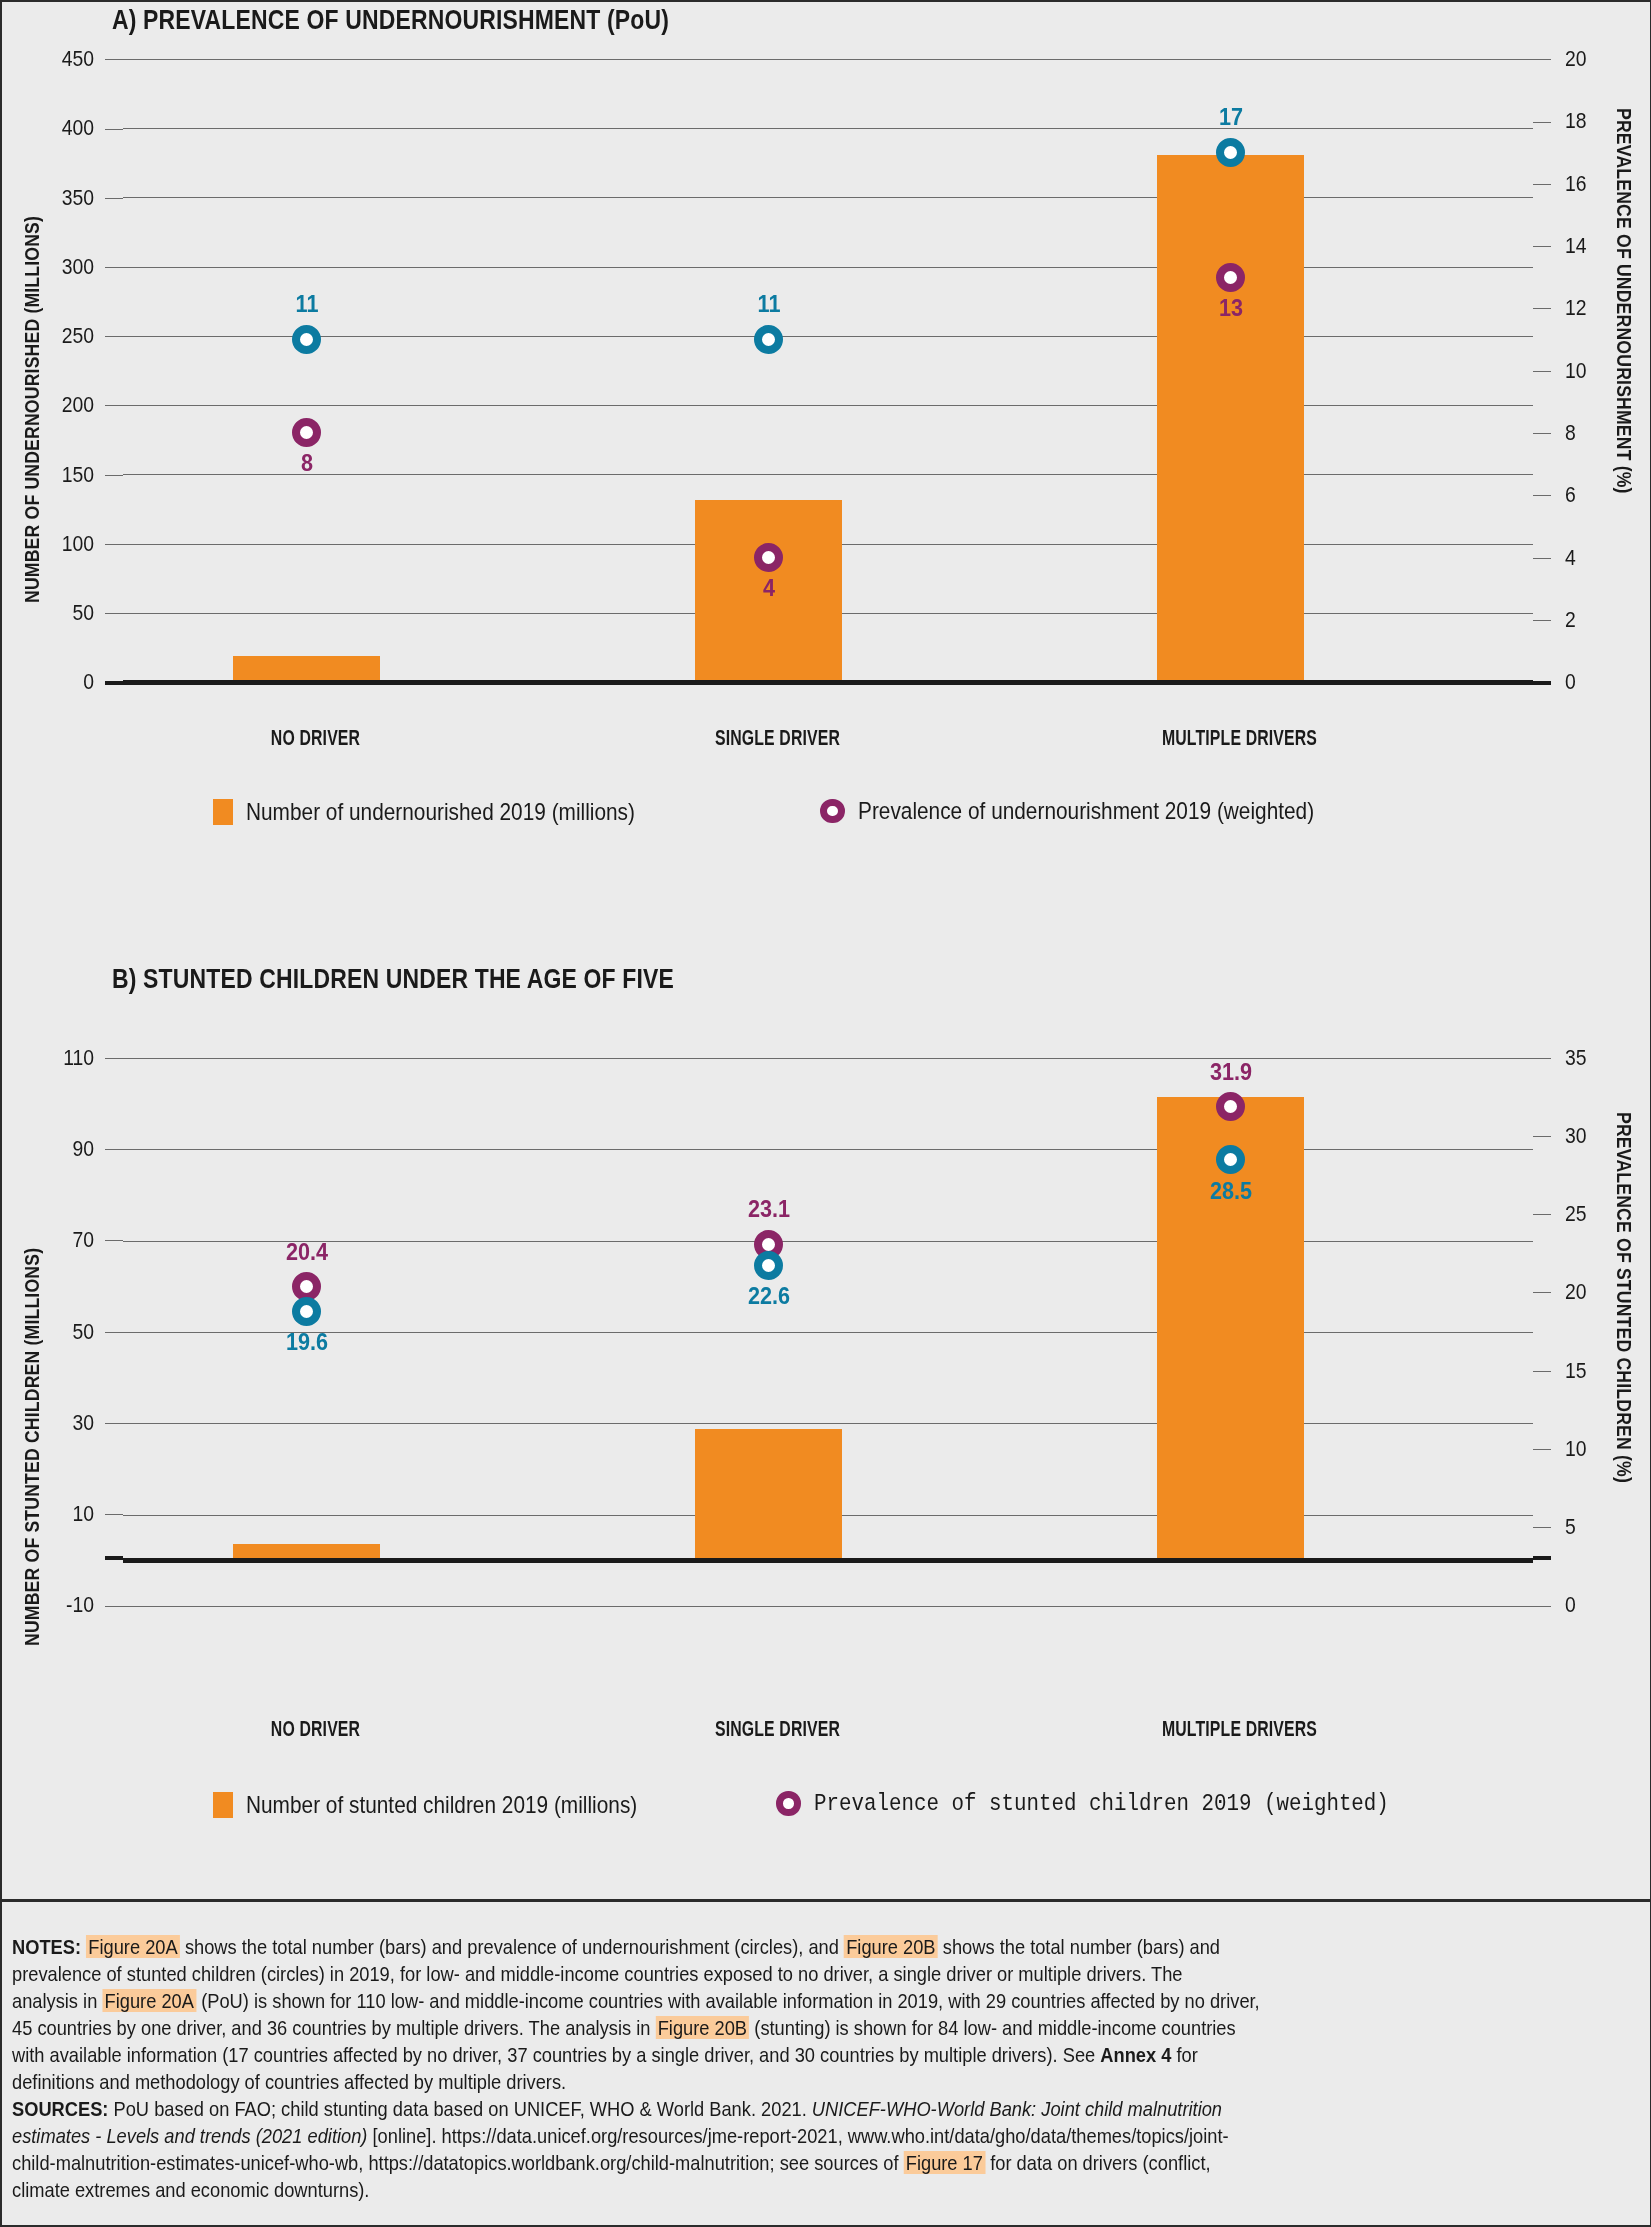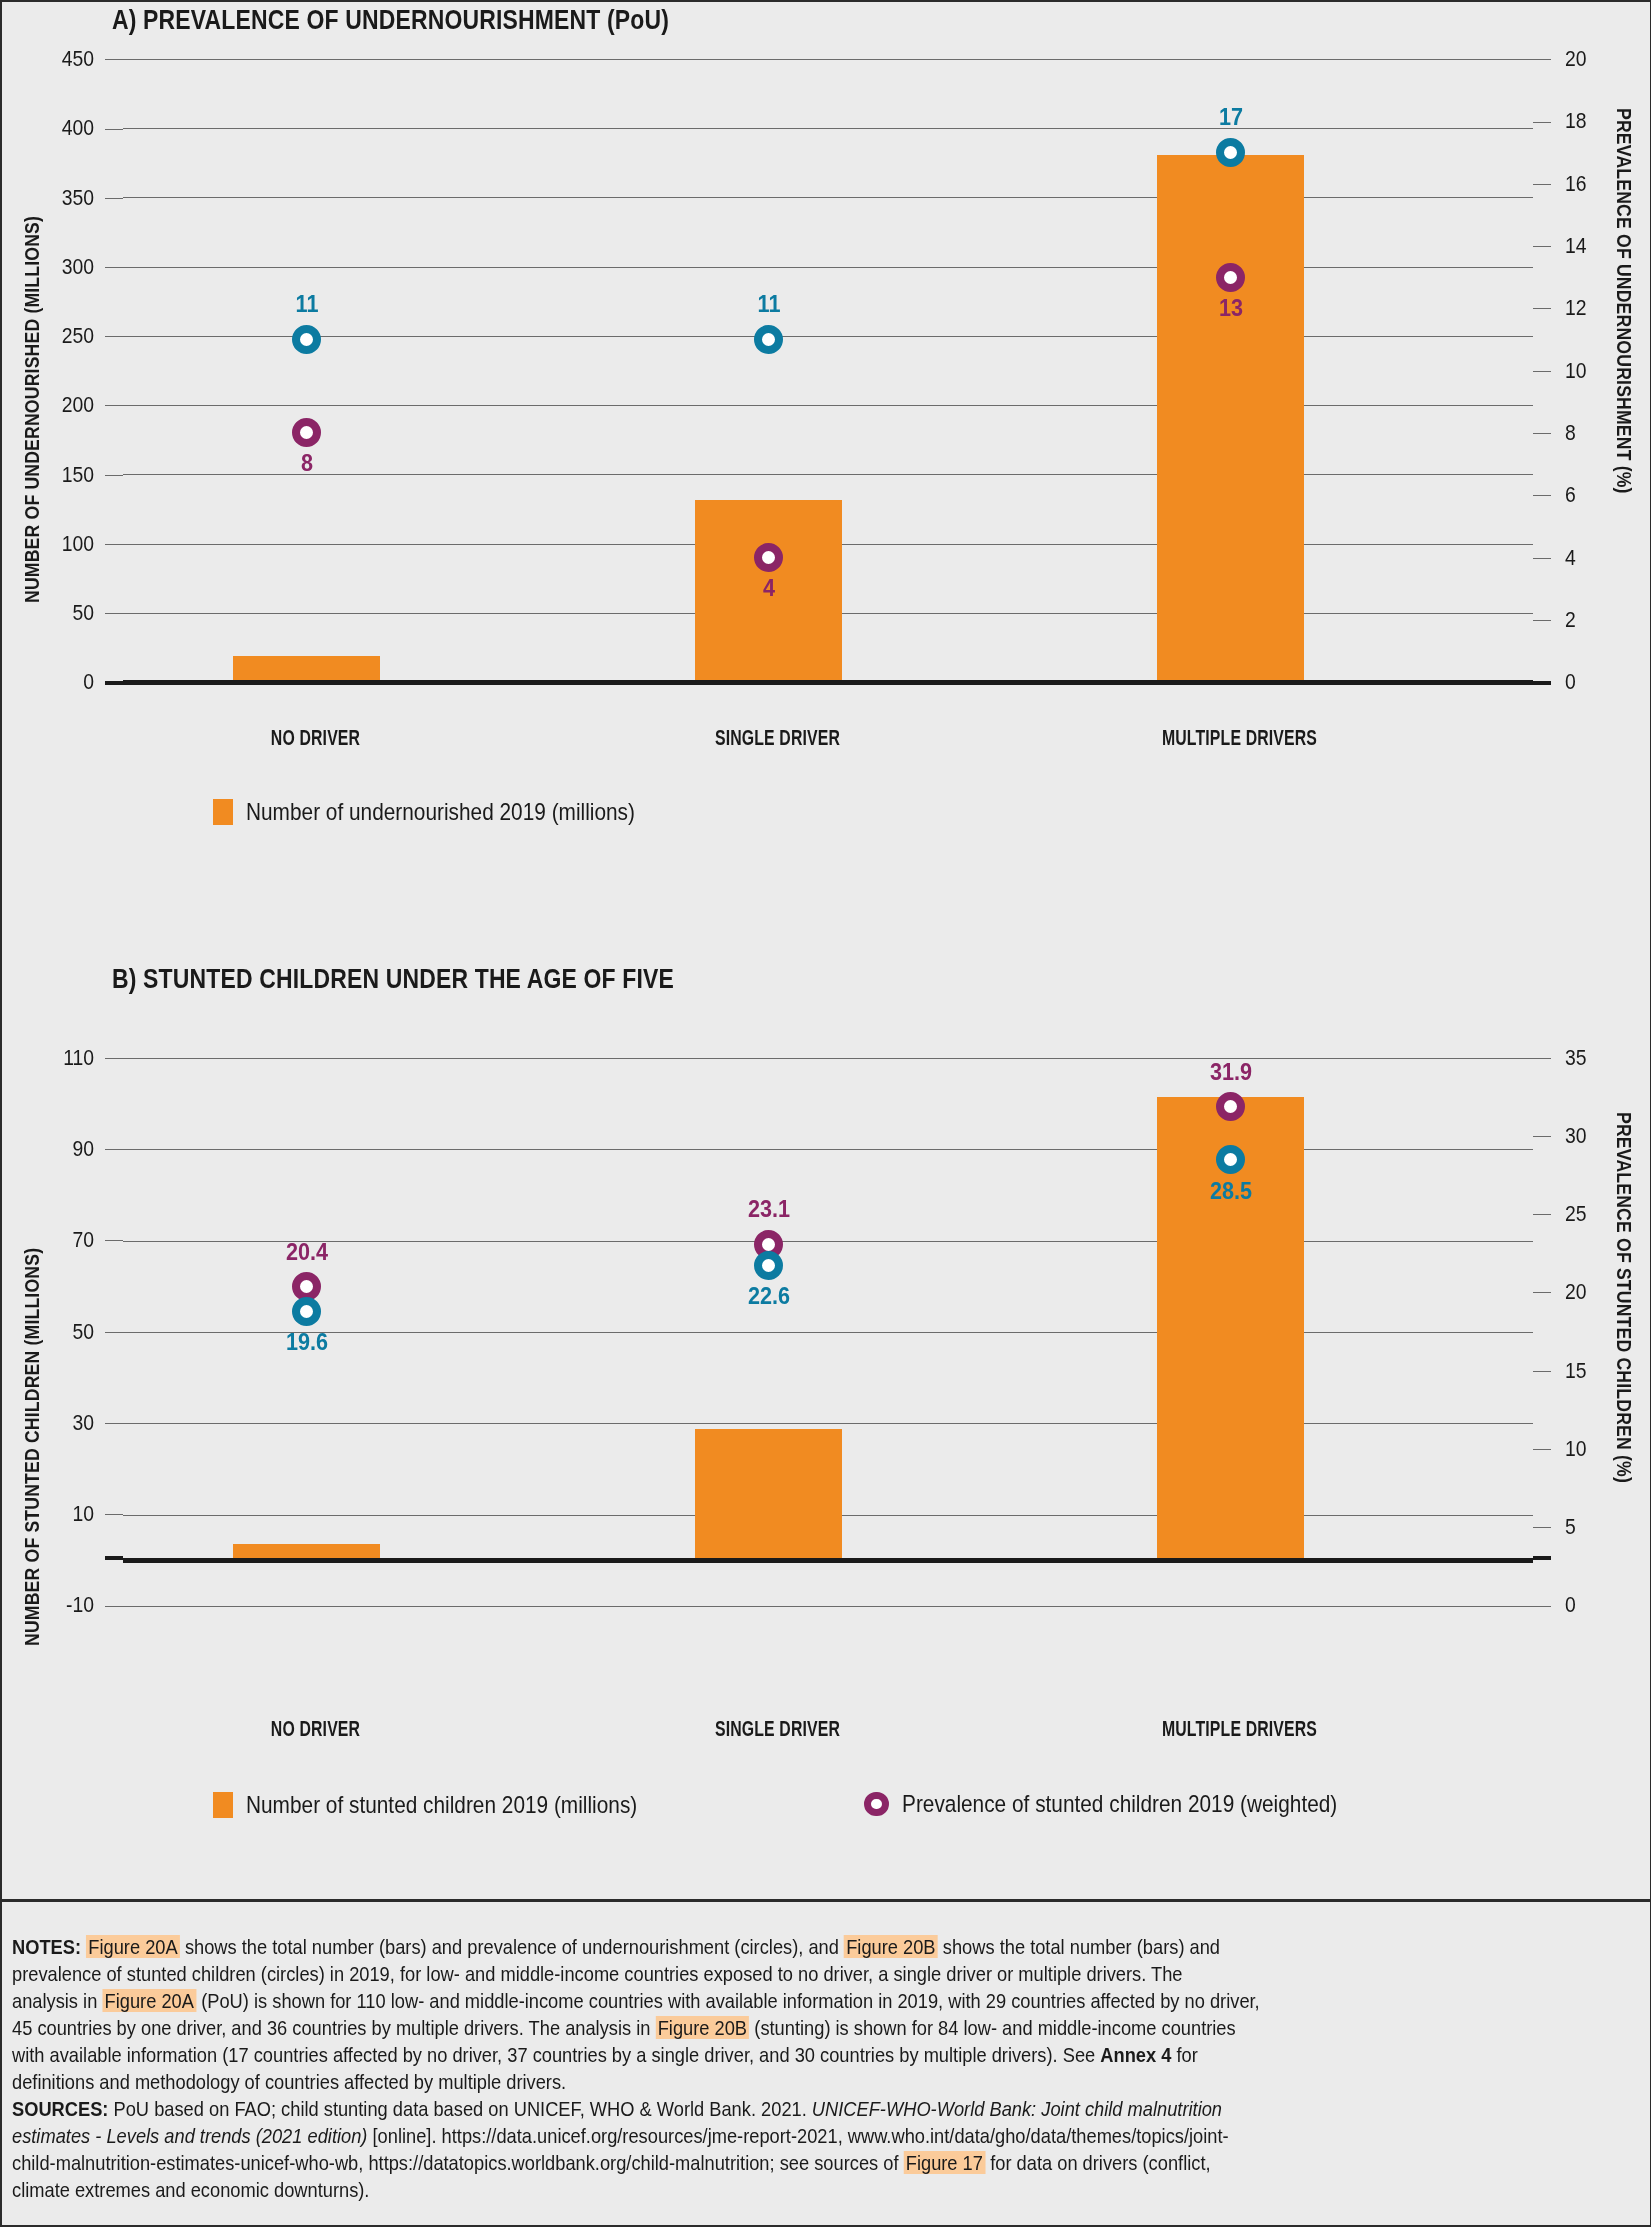--- a/index.html
+++ b/index.html
@@ -261,20 +261,24 @@
   <div class="ylab right" style="left:1563px; width:74px; top:667px;">0</div>
 
   <div class="catlabel" style="left:191px; top:723px; width:245px;">NO DRIVER</div>
   <div class="catlabel" style="left:653px; top:723px; width:245px;">SINGLE DRIVER</div>
   <div class="catlabel" style="left:1115px; top:723px; width:245px;">MULTIPLE DRIVERS</div>
 
   <div class="legend-item" style="left:211px; top:796px;">
     <span class="swatch-sq"></span>
     <span class="ltext">Number of undernourished 2019 (millions)</span>
   </div>
+  <div class="legend-item" style="left:818px; top:795px;">
+    <span class="swatch-ci weighted"></span>
+    <span class="ltext">Prevalence of undernourishment 2019 (weighted)</span>
+  </div>
 
   <div class="panel-title" style="left:110px; top:961px;">B) STUNTED CHILDREN UNDER THE AGE OF FIVE</div>
 
   <div class="axis-title" style="left:18px; top:1644px; transform: rotate(-90deg); transform-origin: left top;">
     <span>NUMBER OF STUNTED CHILDREN (MILLIONS)</span>
   </div>
   <div class="axis-title" style="left:1634px; top:1110px; transform: rotate(90deg); transform-origin: left top;">
     <span>PREVALENCE OF STUNTED CHILDREN (%)</span>
   </div>
 
@@ -347,21 +351,21 @@
   <div class="ylab right" style="left:1563px; width:74px; top:1590px;">0</div>
 
   <div class="catlabel" style="left:191px; top:1714px; width:245px;">NO DRIVER</div>
   <div class="catlabel" style="left:653px; top:1714px; width:245px;">SINGLE DRIVER</div>
   <div class="catlabel" style="left:1115px; top:1714px; width:245px;">MULTIPLE DRIVERS</div>
 
   <div class="legend-item" style="left:211px; top:1789px;">
     <span class="swatch-sq"></span>
     <span class="ltext">Number of stunted children 2019 (millions)</span>
   </div>
-  <div class="legend-item" style="left:862px; top:1788px;">
+  <div class="legend-item" style="left:774px; top:1788px;font-family:Liberation Mono, monospace;">
     <span class="swatch-ci weighted"></span>
     <span class="ltext">Prevalence of stunted children 2019 (weighted)</span>
   </div>
 
   <div class="sep-top"></div>
 
   <div class="notes">
     <p class="sq"><span class="bd">NOTES:</span><span> </span><span class="hl">Figure 20A</span><span> shows the total number (bars) and prevalence of undernourishment (circles), and </span><span class="hl">Figure 20B</span><span> shows the total number (bars) and</span></p>
     <p class="sq">prevalence of stunted children (circles) in 2019, for low- and middle-income countries exposed to no driver, a single driver or multiple drivers. The</p>
     <p class="sq"><span>analysis in </span><span class="hl">Figure 20A</span><span> (PoU) is shown for 110 low- and middle-income countries with available information in 2019, with 29 countries affected by no driver,</span></p>

